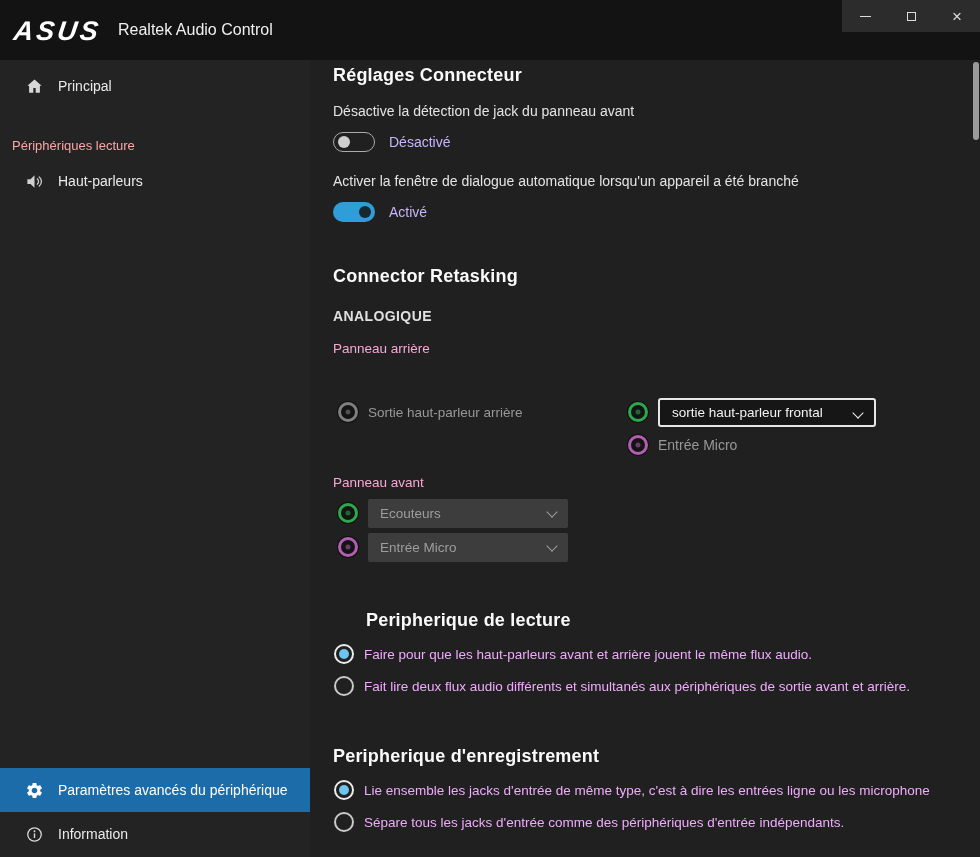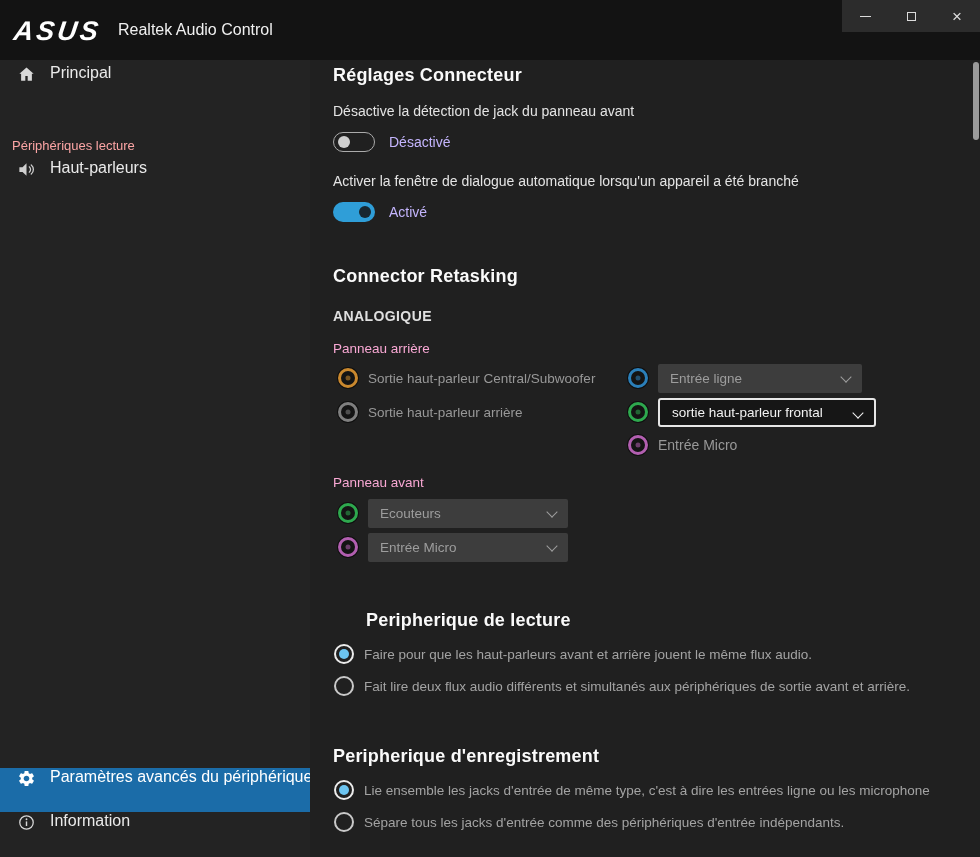--- a/index.html
+++ b/index.html
@@ -12,21 +12,21 @@
          letter-spacing:3px;color:#ffffff;transform:skewX(-8deg);}
   .window-title{position:absolute;left:118px;top:21px;font-size:16px;color:#f0f0f0;}
   .win-controls{position:absolute;right:0;top:0;width:138px;height:32px;background:#2c2c2c;display:flex;}
   .win-btn{flex:1;display:flex;align-items:center;justify-content:center;color:#dcdcdc;cursor:default;}
   .glyph-min{display:block;width:11px;height:1px;background:#dcdcdc;}
   .glyph-max{display:block;width:9px;height:9px;border:1px solid #dcdcdc;box-sizing:border-box;}
   .glyph-close{font-size:17px;line-height:1;color:#dcdcdc;}
 
   
   .sidebar{position:absolute;left:0;top:60px;width:310px;bottom:0;background:#232323;padding-top:4px;box-sizing:border-box;}
-  .side-item{height:44px;display:flex;align-items:flex-start;padding:0 16px;gap:14px;font-size:16px;color:#eaeaea;white-space:nowrap;}
+  .side-item{height:44px;display:flex;align-items:center;padding:0 24px;gap:14px;font-size:14px;color:#eaeaea;white-space:nowrap;}
   .side-item .icon{width:20px;height:20px;flex:none;display:flex;align-items:center;justify-content:center;}
   .side-item.active{background:var(--c,#1b6ca8);color:#ffffff;}
   .side-section{margin:30px 0 6px;padding:0 12px;font-size:13px;color:#fca5a5;}
   .side-bottom{position:absolute;left:0;right:0;bottom:1px;}
   .side-bottom .side-item{height:44px;}
 
   
   .main{position:absolute;left:310px;top:60px;right:0;bottom:0;background:#202020;overflow:hidden;}
   .h1{position:absolute;font-size:18px;font-weight:600;color:#fafafa;letter-spacing:.2px;white-space:nowrap;}
   .lbl{position:absolute;font-size:14px;color:#e4e4e4;white-space:nowrap;}
@@ -59,21 +59,21 @@
   .dd.active{background:#161616;color:#f2f2f2;border:2px solid #e6e6e6;border-radius:3px;}
   .chev{position:absolute;right:12px;top:9px;width:7px;height:7px;border-right:1.5px solid currentColor;
         border-bottom:1.5px solid currentColor;transform:rotate(45deg);}
 
   
   .radio{width:20px;height:20px;border-radius:50%;box-sizing:border-box;border:2px solid #c9c9c9;
          position:relative;flex:none;margin-right:10px;}
   .radio.selected{border-color:#ececec;}
   .radio.selected::after{content:'';position:absolute;left:50%;top:50%;transform:translate(-50%,-50%);
          width:10px;height:10px;border-radius:50%;background:var(--c,#6cc4f0);}
-  .radio-label{font-size:13.5px;color:#a3a3a3;white-space:nowrap;}
+  .radio-label{font-size:13.5px;color:#f0abfc;white-space:nowrap;}
 
   
   .scroll-thumb{position:absolute;right:1px;top:2px;width:6px;height:78px;border-radius:3px;background:#9b9b9b;}
 </style>
 </head>
 <body>
 
 <div class="app">
 
   <div class="titlebar">
@@ -154,29 +154,20 @@
       <div class="toggle on" style="--c: #2f9ed8;">
           <span class="knob"></span>
         </div>
       <span class="state-lbl">Activé</span>
     </div>
 
     <div class="h1" style="left:23px;top:206px;">Connector Retasking</div>
     <div class="analog" style="left:23px;top:248px;">ANALOGIQUE</div>
     <div class="panel-lbl" style="left:23px;top:281px;">Panneau arrière</div>
 
-    <div class="row" style="left:28px;top:303px;height:30px;">
-      <span class="jack" style="--c: #c9882e;"></span>
-      <span class="jack-name">Sortie haut-parleur Central/Subwoofer</span>
-      <span class="jack" style="--c: #2b7fb9;"></span>
-      <div class="dd disabled" style="width:204px;">
-        <span class="dd-val">Entrée ligne</span>
-        <span class="chev"></span>
-      </div>
-    </div>
 
     <div class="row" style="left:28px;top:337px;height:30px;">
       <span class="jack" style="--c: #7f7f7f;"></span>
       <span class="jack-name">Sortie haut-parleur arrière</span>
       <span class="jack" style="--c: #2ea84e;"></span>
       <div class="dd active" style="width:218px;">
         <span class="dd-val">sortie haut-parleur frontal</span>
         <span class="chev"></span>
       </div>
     </div>

